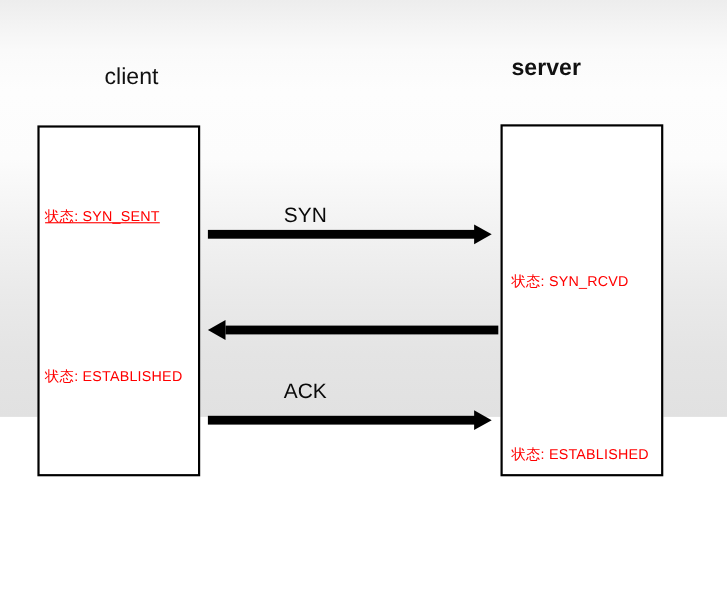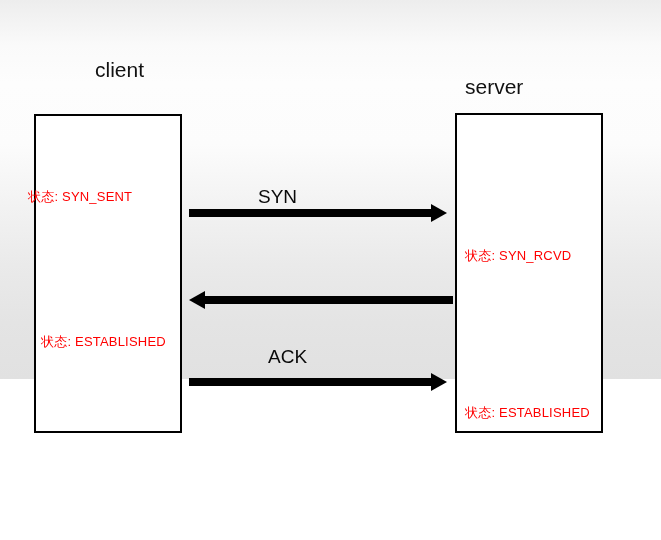--- a/index.html
+++ b/index.html
@@ -65,41 +65,41 @@
     border-bottom:9px solid transparent;
     border-right:16px solid #000;
   }
 </style>
 </head>
 <body>
 
 <div class="stage">
 
   <div class="title" style="left:95px;top:58px;">client</div>
-  <div class="title" style="left:465px;top:75px;">server</div>
+  <div class="title" style="left:465px;top:50px;font-weight:bold;">server</div>
 
   <div class="box" style="left:34px;top:114px;width:148px;height:319px;"></div>
   <div class="box" style="left:455px;top:113px;width:148px;height:320px;"></div>
 
-  <div class="state" style="left:28px;top:188px;">状态: SYN_SENT</div>
+  <div class="state" style="left:41px;top:188px;text-decoration:underline;">状态: SYN_SENT</div>
   <div class="state" style="left:41px;top:333px;">状态: ESTABLISHED</div>
 
   <div class="state" style="left:465px;top:247px;text-align:center;">状态: SYN_RCVD</div>
   <div class="state" style="left:465px;top:404px;">状态: ESTABLISHED</div>
 
   <div class="msg-label" style="left:258px;top:186px;">SYN</div>
   <div>
     <div class="shaft" style="left:189px;top:209px;width:243px;"></div>
     <div class="head head-right" style="left:431px;top:204px;"></div>
   </div>
 
   <div>
     <div class="shaft" style="left:205px;top:296px;width:248px;"></div>
     <div class="head head-left" style="left:189px;top:291px;"></div>
   </div>
 
-  <div class="msg-label" style="left:268px;top:346px;">ACK</div>
+  <div class="msg-label" style="left:258px;top:346px;">ACK</div>
   <div>
     <div class="shaft" style="left:189px;top:378px;width:243px;"></div>
     <div class="head head-right" style="left:431px;top:373px;"></div>
   </div>
 
 </div>
 
 </body></html>

